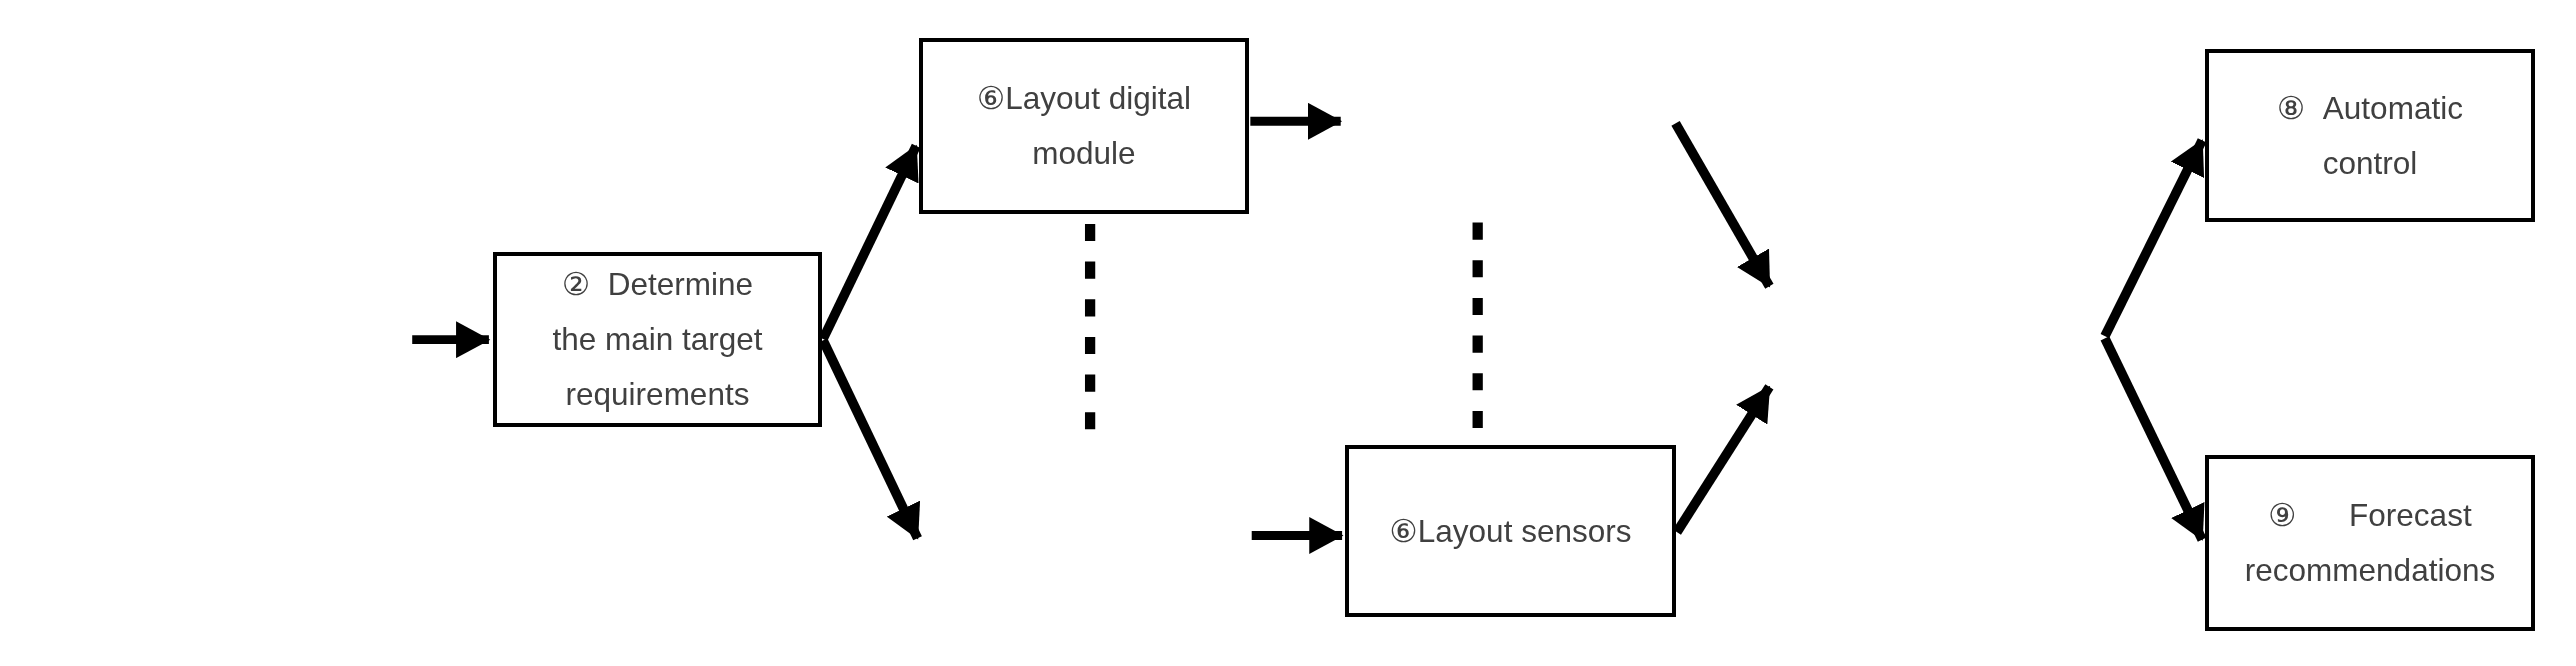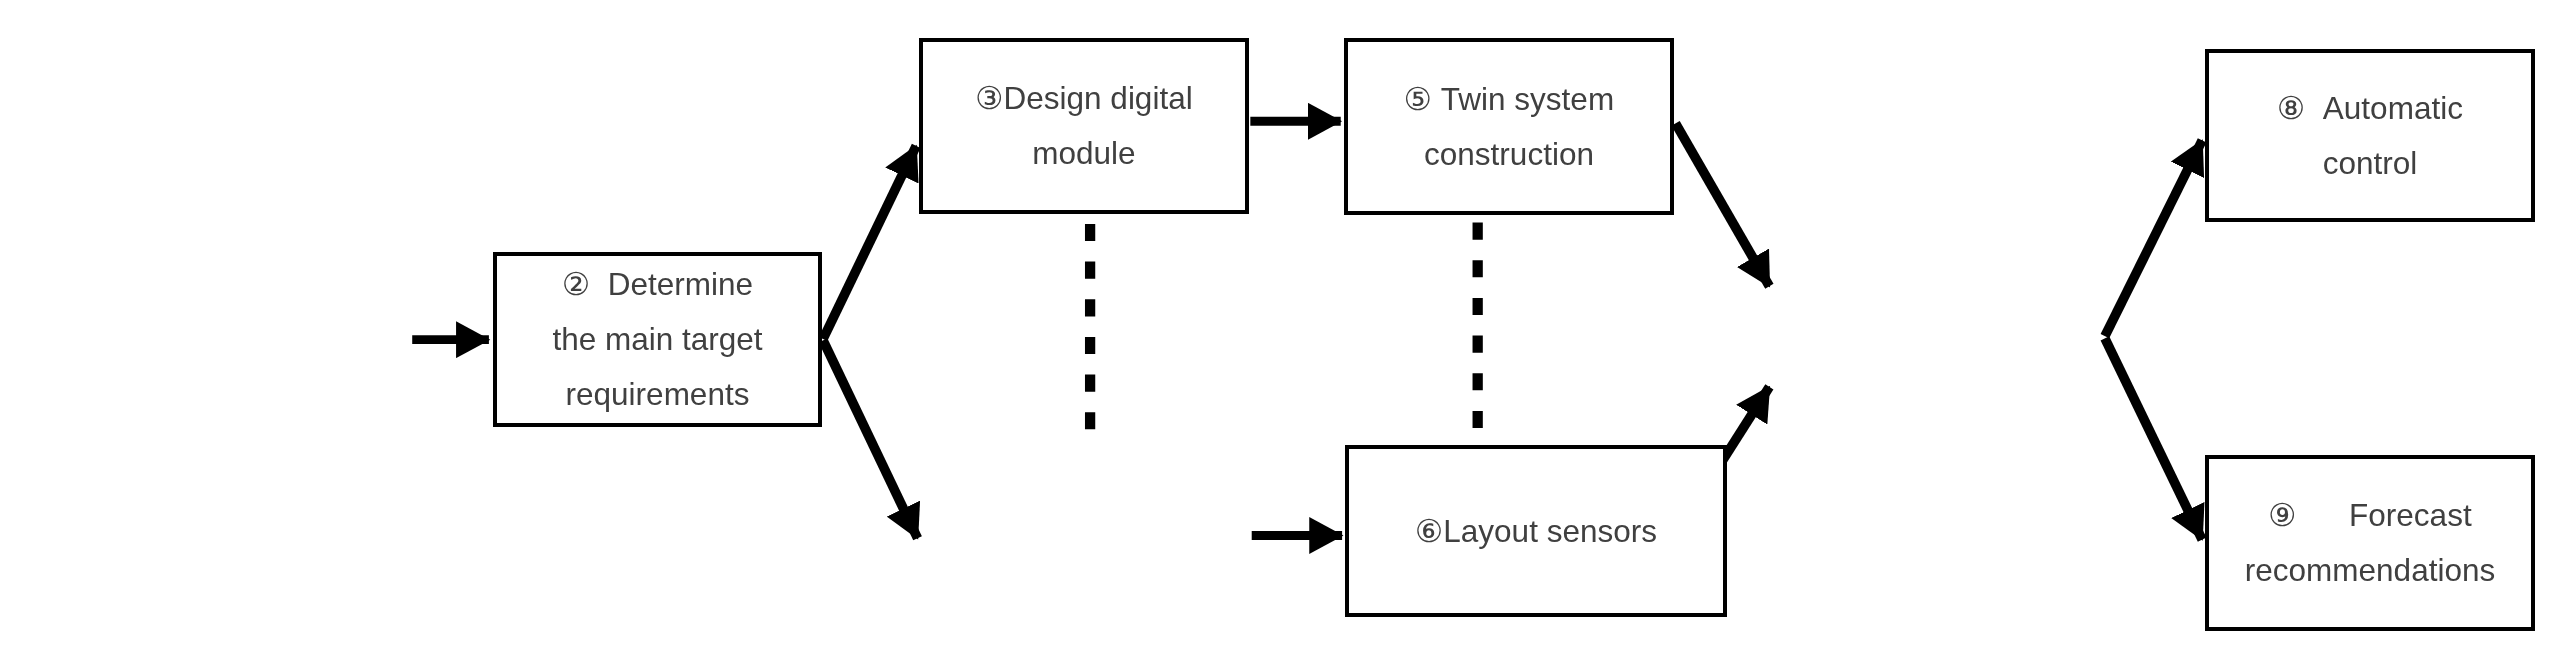--- a/index.html
+++ b/index.html
@@ -41,21 +41,21 @@
     white-space: pre-line;
     display: block;
     width: 100%;
   }
   
   #node-1 { left: 49px;   top: 254px; width: 362px; height: 175px; }
   #node-2 { left: 493px;  top: 252px; width: 329px; height: 175px; }
   #node-3 { left: 919px; top: 38px;  width: 330px; height: 176px; }
   #node-4 { left: 920px; top: 443px; width: 330px; height: 177px; }
   #node-5 { left: 1344px; top: 38px;  width: 330px; height: 177px; }
-  #node-6 { left: 1345px; top: 445px; width: 382px; height: 172px; }
+  #node-6 { left: 1345px; top: 445px; width: 331px; height: 172px; }
   #node-7 { left: 1772px; top: 252px; width: 331px; height: 175px; }
   #node-8 { left: 2205px; top: 49px;  width: 330px; height: 173px; }
   #node-9 { left: 2205px; top: 455px; width: 330px; height: 176px; }
 </style>
 </head>
 <body>
 
 <div class="canvas">
 
   <svg class="edge-layer" width="2576" height="667" viewBox="0 0 3762 974" xmlns="http://www.w3.org/2000/svg">
@@ -78,26 +78,22 @@
     <line x1="1592" y1="327" x2="1592" y2="638" stroke="#000000" stroke-width="15" stroke-dasharray="25 30"></line>
     <line x1="2158" y1="325" x2="2158" y2="640" stroke="#000000" stroke-width="15" stroke-dasharray="25 30"></line>
   </svg>
 
   <div class="node" id="node-2">
     <span class="node-label">②&nbsp;&nbsp;Determine
 the main target
 requirements</span>
   </div>
   <div class="node" id="node-3">
-    <span class="node-label">③Design digital
+    <span class="node-label">⑥Layout digital
 module</span>
-  </div>
-  <div class="node" id="node-5">
-    <span class="node-label">⑤&nbsp;Twin system
-construction</span>
   </div>
   <div class="node" id="node-6">
     <span class="node-label">⑥Layout sensors</span>
   </div>
   <div class="node" id="node-8">
     <span class="node-label">⑧&nbsp;&nbsp;Automatic
 control</span>
   </div>
   <div class="node" id="node-9">
     <span class="node-label">⑨&nbsp;&nbsp;&nbsp;&nbsp;&nbsp;&nbsp;Forecast

